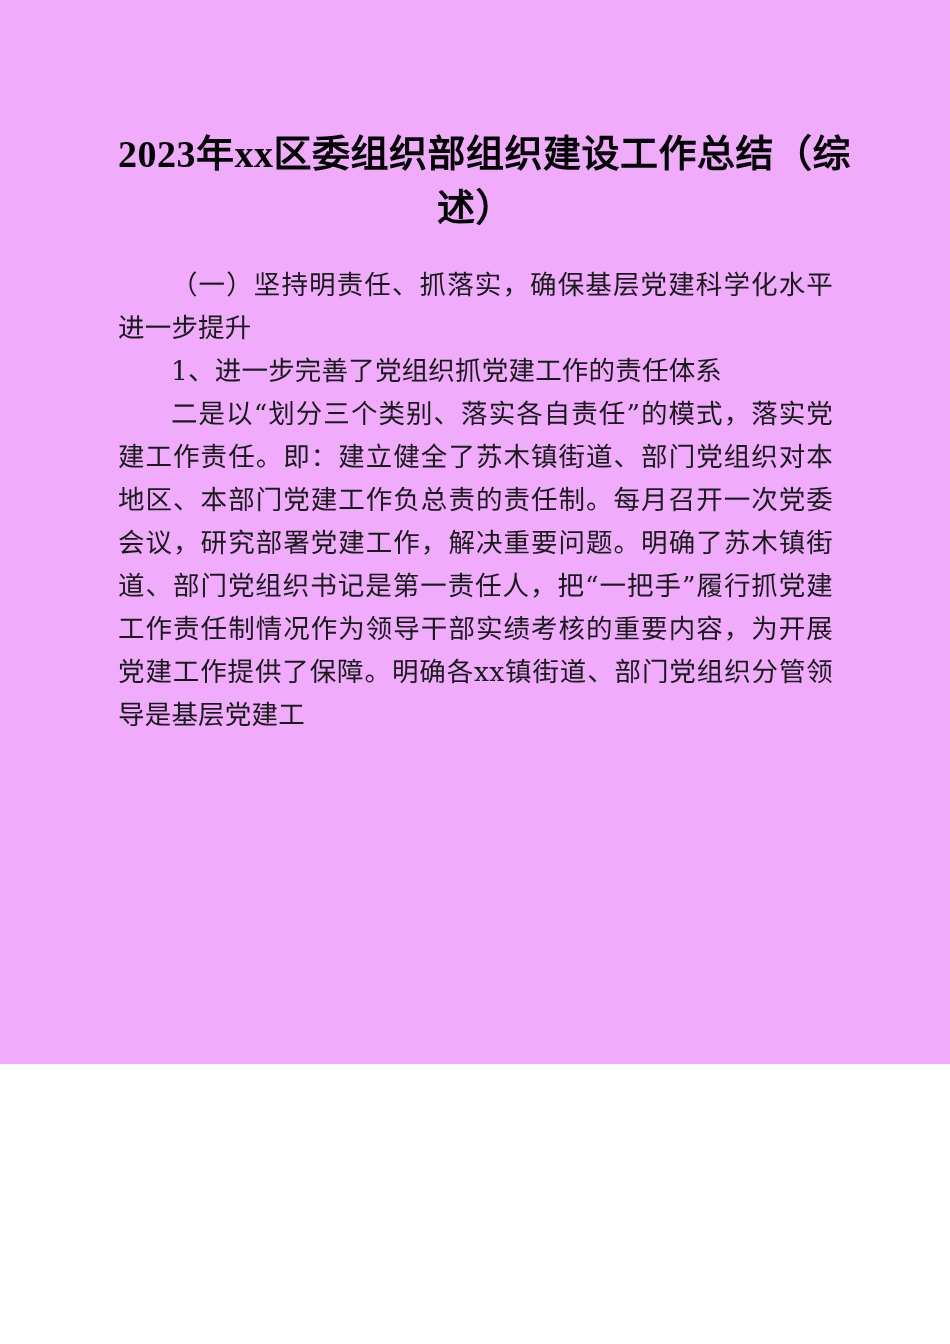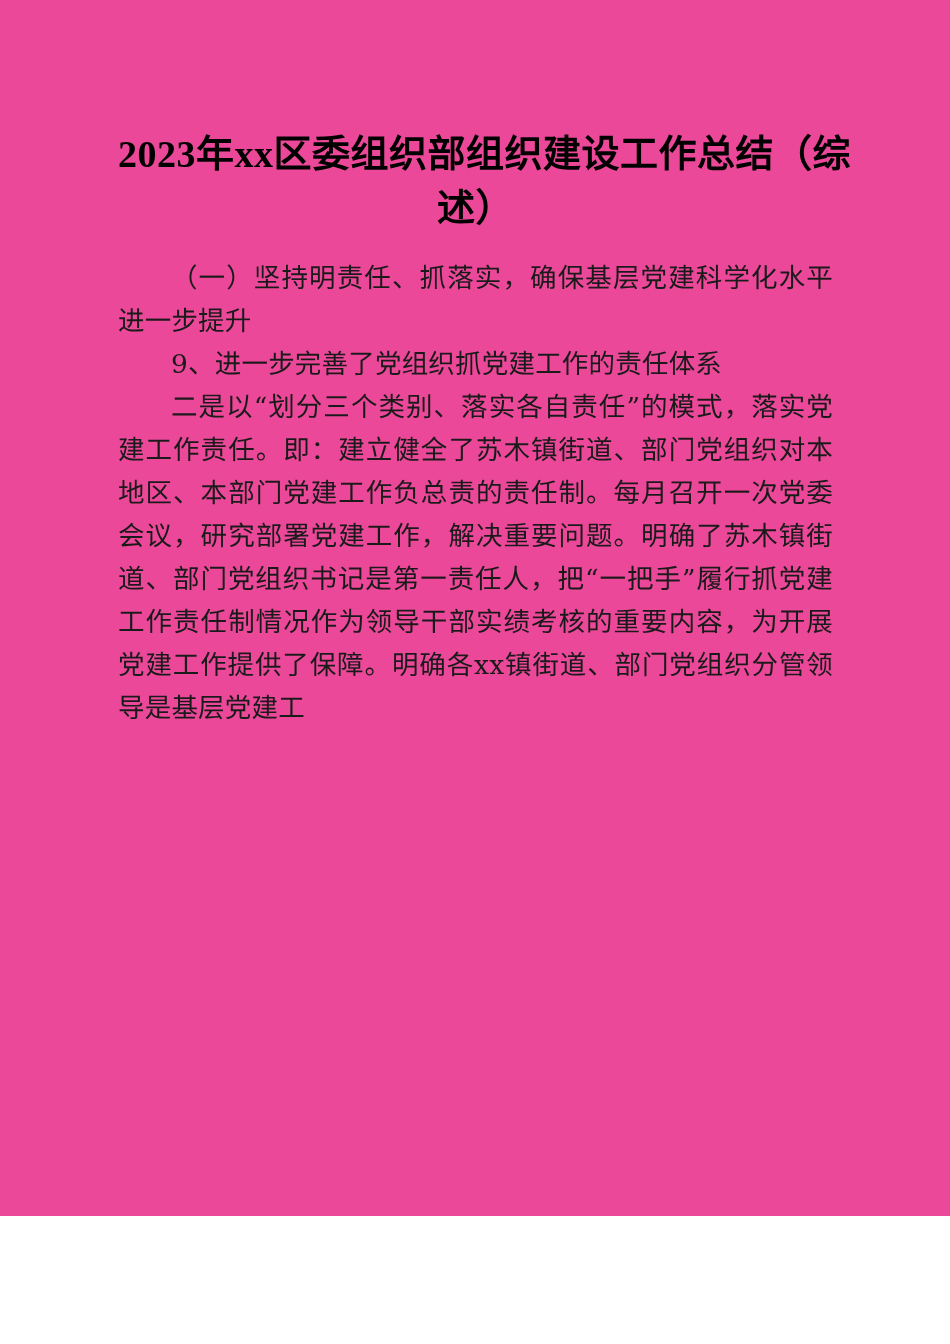--- a/index.html
+++ b/index.html
@@ -9,22 +9,22 @@
     background: #ffffff;
   }
   body {
     font-family: "Liberation Serif", "DejaVu Serif", serif;
     color: #000000;
     -webkit-font-smoothing: antialiased;
   }
   .page {
     position: relative;
     width: 950px;
-    height: 1216px;
-    background: #ec4899;
+    height: 1064px;
+    background: #f0abfc;
     overflow: hidden;
     box-sizing: border-box;
   }
   
   .content {
     position: absolute;
     left: 118px;
     top: 0;
     width: 715px;
   }
@@ -42,21 +42,21 @@
     color: #000000;
     padding-top: 127px;
     text-align: justify;
     text-align-last: center;
   }
   .doc-title .line1 { display: block; text-align: left; white-space: nowrap; }
   .doc-title .line2 { display: block; text-align: center; }
 
   
   .body-block {
-    margin-top: 21px;
+    margin-top: 28px;
   }
   p.para {
     margin: 0 0 0 0;
     padding: 0;
     font-family: "DejaVu Serif", "Liberation Serif", serif;
     font-size: 26.5px;
     line-height: 43px;
     text-align: justify;
     text-justify: inter-ideograph;
     text-indent: 2em;
@@ -72,18 +72,18 @@
 <div class="page">
   <div class="content">
 
     <h1 class="doc-title">
       <span class="line1">2023年xx区委组织部组织建设工作总结（综</span>
       <span class="line2">述）</span>
     </h1>
 
     <div class="body-block">
       <p class="para">（一）坚持明责任、抓落实，确保基层党建科学化水平进一步提升</p>
-      <p class="para">9、进一步完善了党组织抓党建工作的责任体系</p>
+      <p class="para">1、进一步完善了党组织抓党建工作的责任体系</p>
       <p class="para">二是以“划分三个类别、落实各自责任”的模式，落实党建工作责任。即：建立健全了苏木镇街道、部门党组织对本地区、本部门党建工作负总责的责任制。每月召开一次党委会议，研究部署党建工作，解决重要问题。明确了苏木镇街道、部门党组织书记是第一责任人，把“一把手”履行抓党建工作责任制情况作为领导干部实绩考核的重要内容，为开展党建工作提供了保障。明确各xx镇街道、部门党组织分管领导是基层党建工</p>
     </div>
 
   </div>
 </div>
 
 </body></html>

